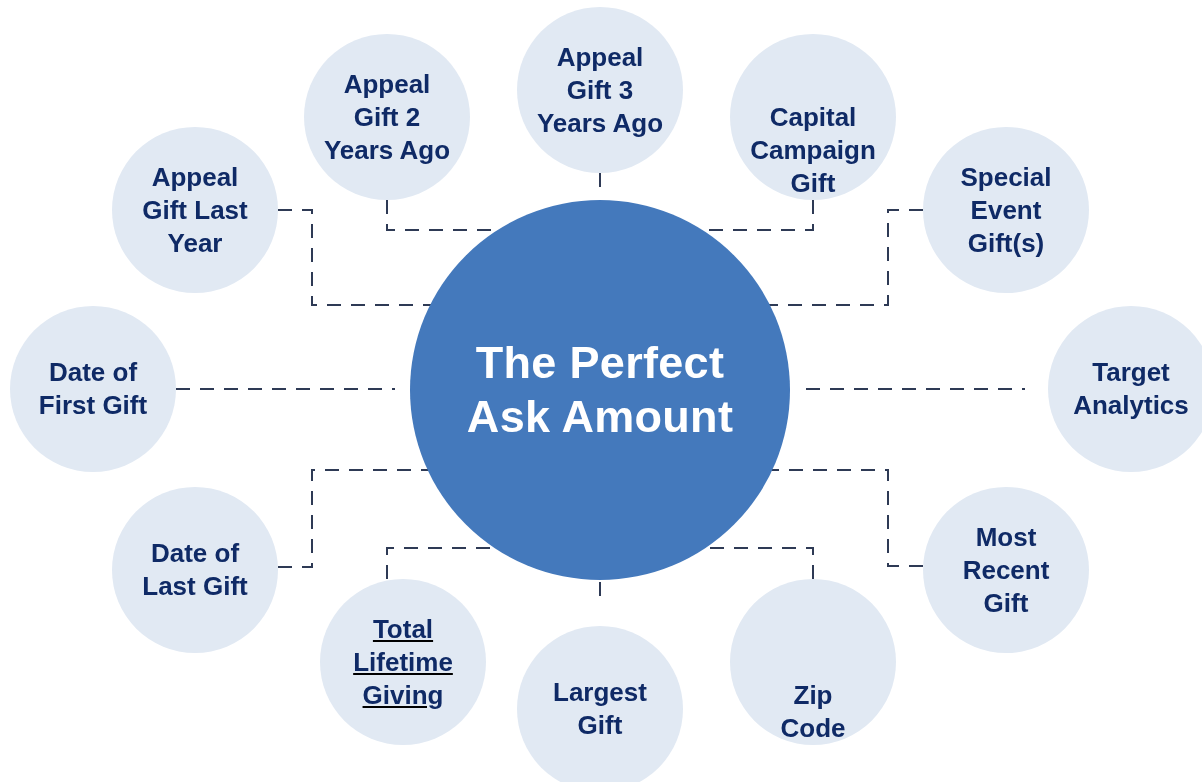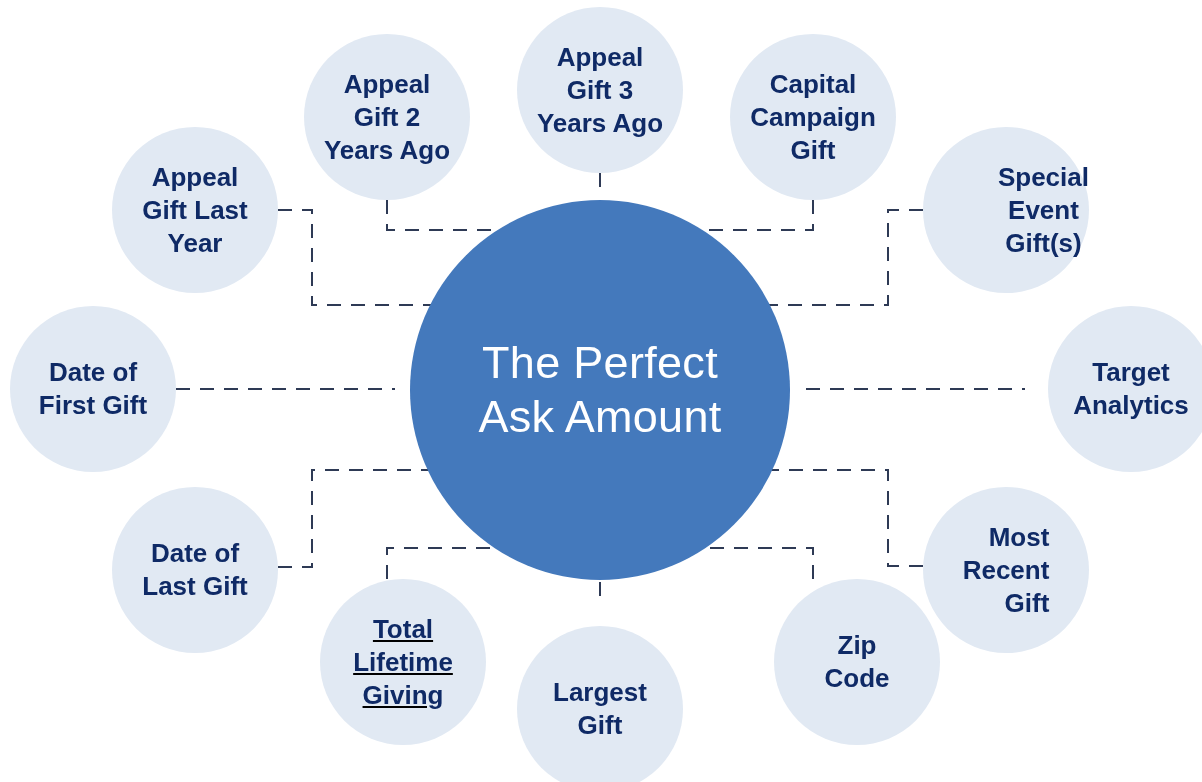--- a/index.html
+++ b/index.html
@@ -5,21 +5,21 @@
   html, body { margin: 0; padding: 0; background: #ffffff; }
   body { width: 1202px; height: 782px; position: relative; overflow: hidden; font-family: "Liberation Sans", "DejaVu Sans", sans-serif; }
   #canvas { position: absolute; left: 0; top: 0; width: 1202px; height: 782px; }
   svg.lines { position: absolute; left: 0; top: 0; width: 1202px; height: 782px; }
   .center {
     position: absolute; left: 410px; top: 200px; width: 380px; height: 380px;
     border-radius: 50%; background: #4479BC;
     display: flex; align-items: center; justify-content: center; text-align: center;
   }
   .center-title {
-    color: #ffffff; font-weight: 400; font-size: 45px; line-height: 54px; letter-spacing: 0.3px;
+    color: #ffffff; font-weight: 700; font-size: 45px; line-height: 54px; letter-spacing: 0.3px;
     white-space: pre-line;
   }
   .node {
     position: absolute; width: 166px; height: 166px; border-radius: 50%;
     background: #E1E9F3;
     display: flex; align-items: center; justify-content: center; text-align: center;
   }
   .node-label {
     color: #0F2A66; font-weight: 700; font-size: 26px; line-height: 33px;
     white-space: pre-line;
@@ -53,58 +53,58 @@
       <div class="node" style="left: 517px; top: 7px;">
         <span class="node-label">Appeal
 Gift 3
 Years Ago</span>
       </div>
       <div class="node" style="left: 304px; top: 34px;">
         <span class="node-label">Appeal
 Gift 2
 Years Ago</span>
       </div>
-      <div class="node" style="left: 730px; top: 34px;">
+      <div class="node" style="left: 730px; top: 34px; align-items: flex-end;">
         <span class="node-label">Capital
 Campaign
 Gift</span>
       </div>
       <div class="node" style="left: 112px; top: 127px;">
         <span class="node-label">Appeal
 Gift Last
 Year</span>
       </div>
-      <div class="node" style="left: 923px; top: 127px; justify-content: flex-end;">
+      <div class="node" style="left: 923px; top: 127px;">
         <span class="node-label">Special
 Event
 Gift(s)</span>
       </div>
       <div class="node" style="left: 10px; top: 306px;">
         <span class="node-label">Date of
 First Gift</span>
       </div>
       <div class="node" style="left: 1048px; top: 306px;">
         <span class="node-label">Target
 Analytics</span>
       </div>
       <div class="node" style="left: 112px; top: 487px;">
         <span class="node-label">Date of
 Last Gift</span>
       </div>
-      <div class="node" style="left: 923px; top: 487px; text-align: right;">
+      <div class="node" style="left: 923px; top: 487px;">
         <span class="node-label">Most
 Recent
 Gift</span>
       </div>
       <div class="node" style="left: 320px; top: 579px; text-decoration: underline;">
         <span class="node-label">Total
 Lifetime
 Giving</span>
       </div>
-      <div class="node" style="left: 774px; top: 579px;">
+      <div class="node" style="left: 730px; top: 579px; align-items: flex-end;">
         <span class="node-label">Zip
 Code</span>
       </div>
       <div class="node" style="left: 517px; top: 626px;">
         <span class="node-label">Largest
 Gift</span>
       </div>
     </div>
 </div>
 

